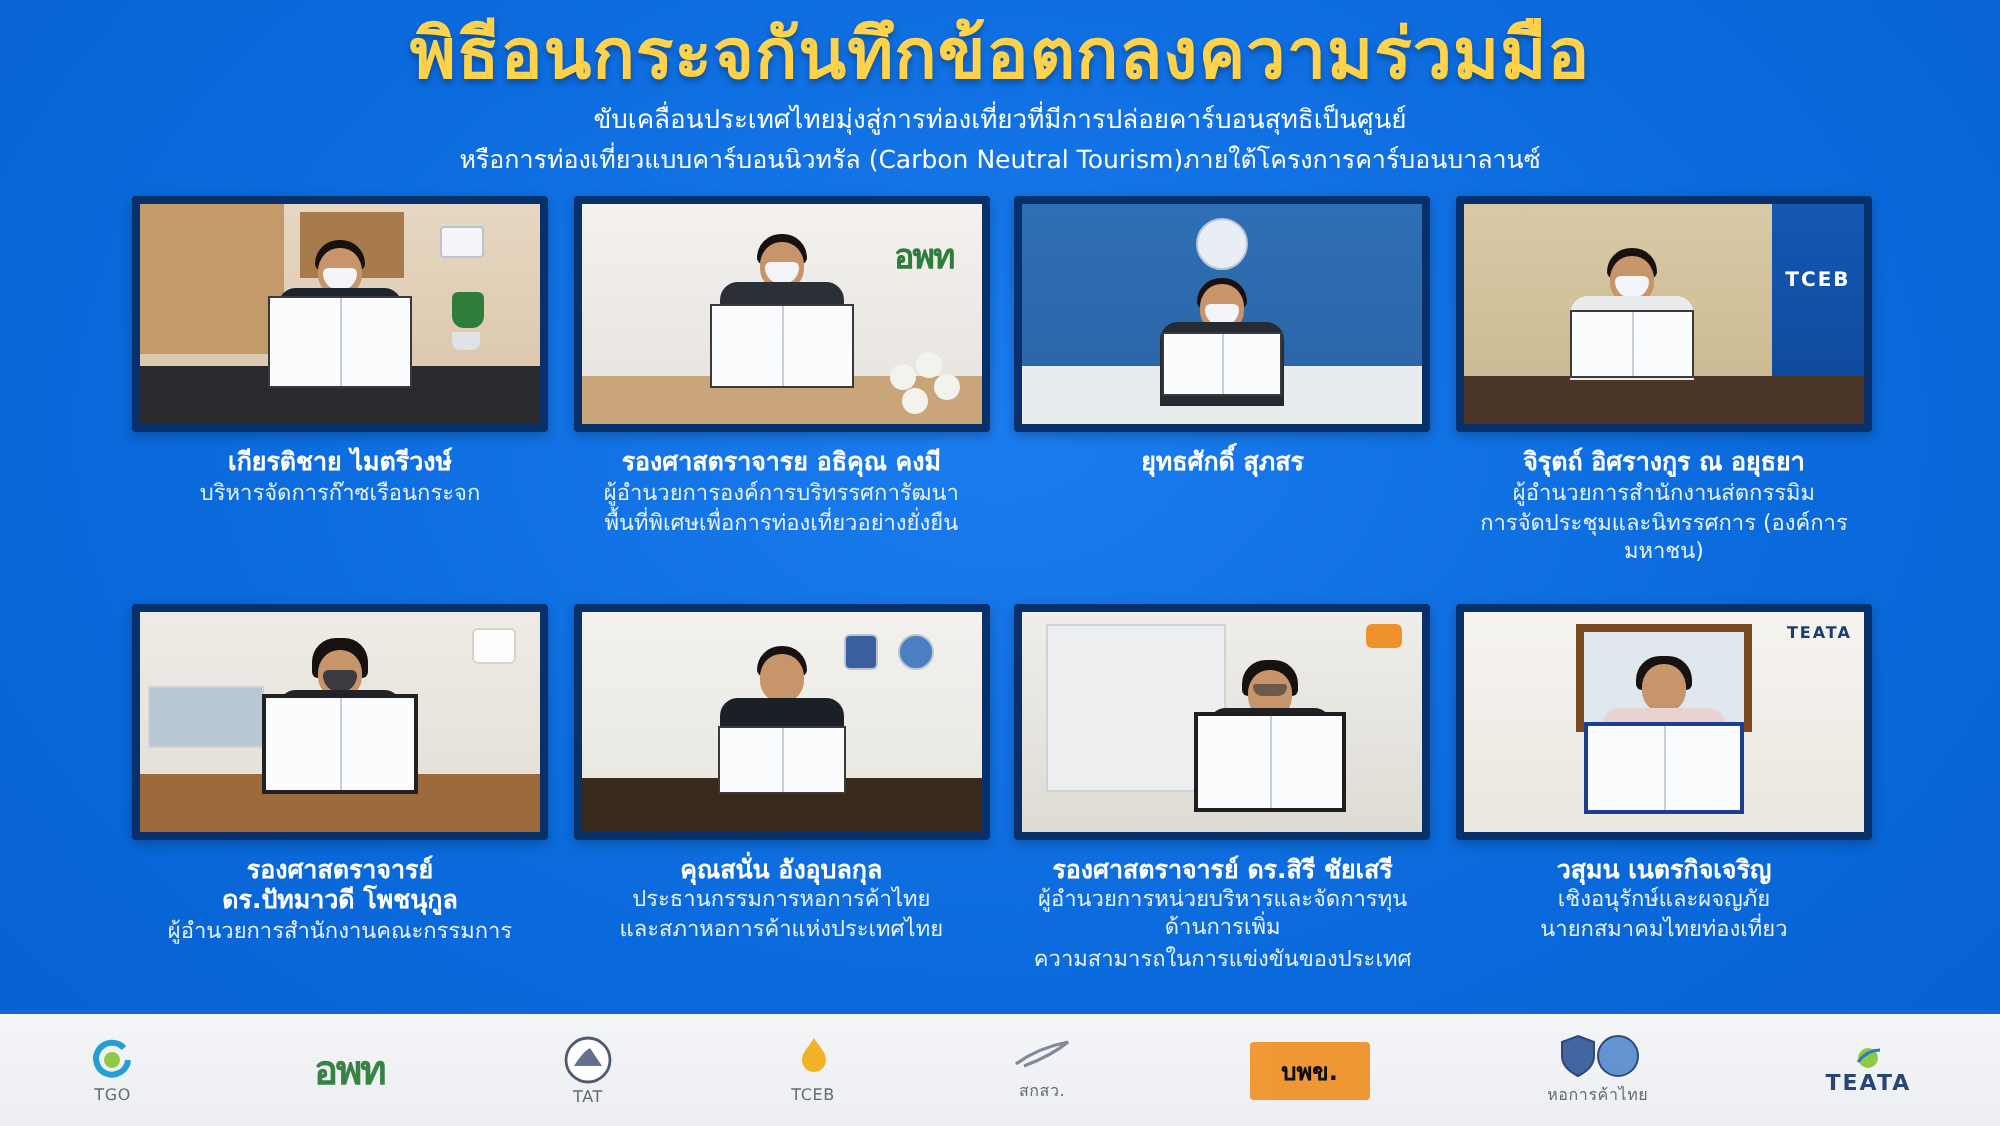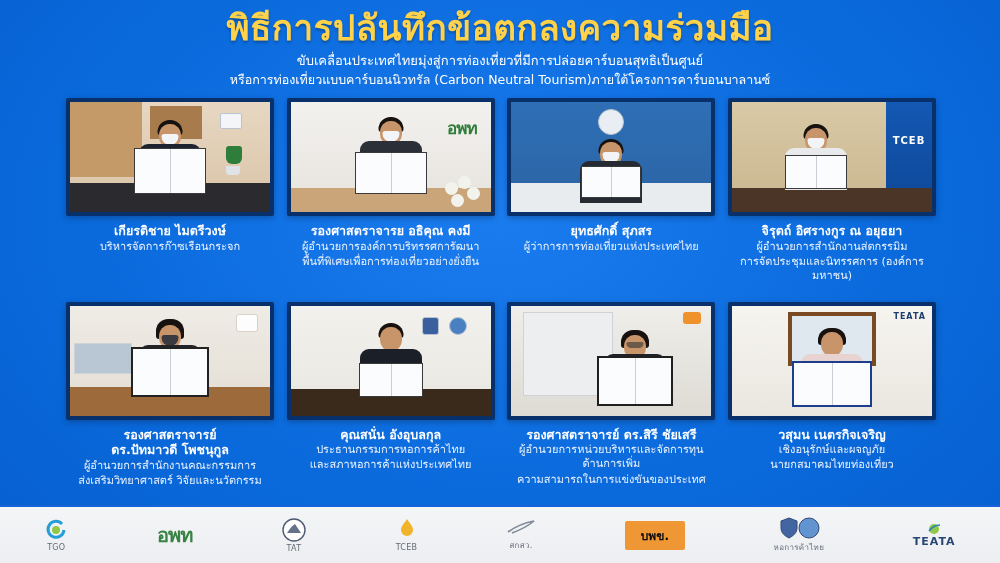--- a/index.html
+++ b/index.html
@@ -71,21 +71,21 @@
   .window{position:absolute;border:4px solid #7a4a22;background:#dfe7ef;}
   .shelf{position:absolute;background:#e6e8ea;border:1px solid #cfd3d7;}
   .badge{position:absolute;border-radius:3px;}
 </style>
 </head>
 <body>
 
 <div class="stage">
 
   <div class="header">
-    <div class="title">พิธีการปลันทึกข้อตกลงความร่วมมือ</div>
+    <div class="title">พิธีอนกระจกันทึกข้อตกลงความร่วมมือ</div>
     <div class="sub1">ขับเคลื่อนประเทศไทยมุ่งสู่การท่องเที่ยวที่มีการปล่อยคาร์บอนสุทธิเป็นศูนย์</div>
     <div class="sub2">หรือการท่องเที่ยวแบบคาร์บอนนิวทรัล (Carbon Neutral Tourism)ภายใต้โครงการคาร์บอนบาลานซ์</div>
   </div>
 
   <div class="grid">
 
     <div class="row first">
 
       <div class="cell">
         <div class="tile">
@@ -150,21 +150,20 @@
               <div class="hair" style="top:0;"></div>
               <div class="head" style="top:3px;"></div>
               <div class="mask" style="top:13px;"></div>
               <div class="torso" style="top:22px;background:#262b33;"></div>
             </div>
             <div class="doc" style="top:58%;height:30px;width:58px;"></div>
           </div>
         </div>
         <div class="cap">
           <div class="nm">ยุทธศักดิ์ สุภสร</div>
-          <div class="rl">ผู้ว่าการการท่องเที่ยวแห่งประเทศไทย</div>
         </div>
       </div>
 
       <div class="cell">
         <div class="tile">
           <div class="vid">
             <div class="wall" style="background:linear-gradient(#d9c9a6,#c9b68e);"></div>
             <div class="tceb-banner">
               <div class="tceb-txt">TCEB</div>
             </div>
@@ -201,21 +200,20 @@
               <div class="mask" style="top:16px;background:#3a3a40;"></div>
               <div class="torso" style="top:26px;background:#23242a;"></div>
             </div>
             <div class="doc" style="top:38%;height:46px;width:74px;border:2px solid #222;"></div>
           </div>
         </div>
         <div class="cap">
           <div class="nm">รองศาสตราจารย์</div>
           <div class="nm">ดร.ปัทมาวดี โพชนุกูล</div>
           <div class="rl">ผู้อำนวยการสำนักงานคณะกรรมการ</div>
-          <div class="rl">ส่งเสริมวิทยาศาสตร์ วิจัยและนวัตกรรม</div>
         </div>
       </div>
 
       <div class="cell">
         <div class="tile">
           <div class="vid">
             <div class="wall" style="background:linear-gradient(#f2f1ed,#e8e6e0);"></div>
             <div class="emblem" style="right:26%;top:10%;width:15px;height:16px;border-radius:3px;background:#3a5f9e;"></div>
             <div class="emblem" style="right:12%;top:10%;width:16px;height:16px;background:#4a7fc1;"></div>
             <div style="position:absolute;left:0;right:0;bottom:0;height:24%;background:#3a2a1c;"></div>

